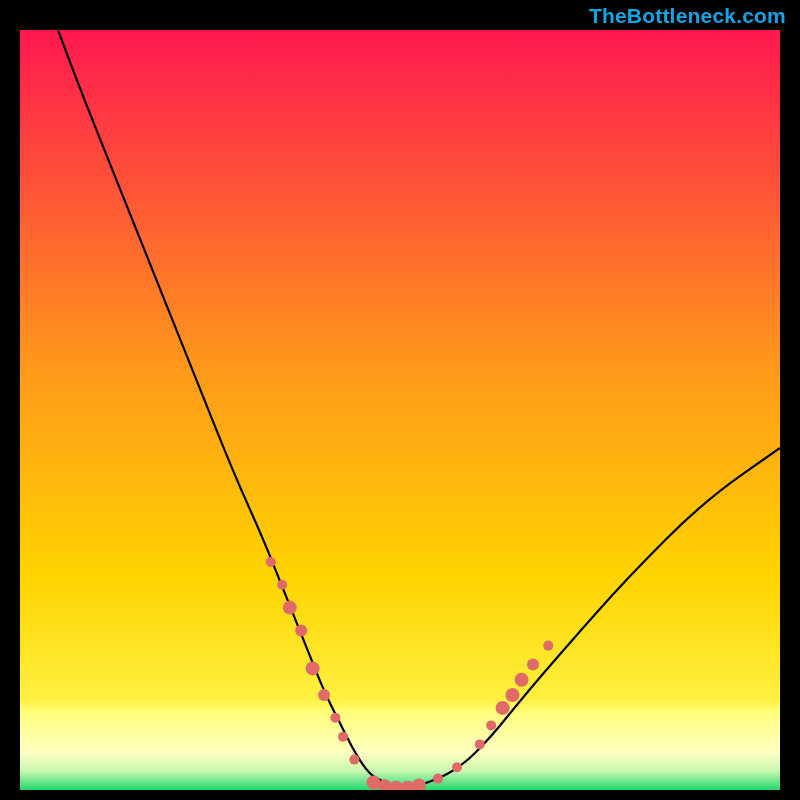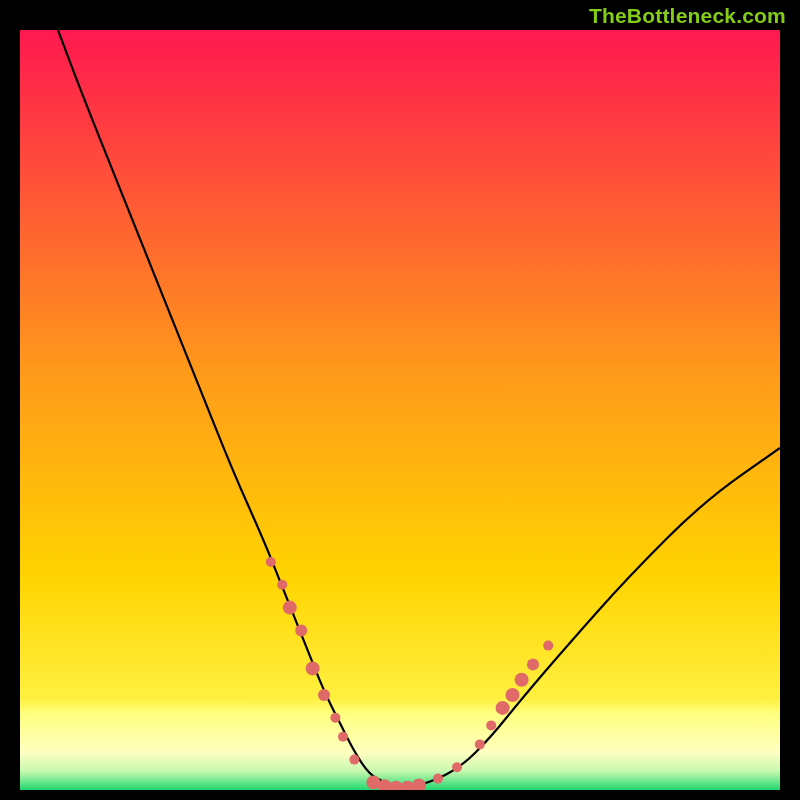--- a/index.html
+++ b/index.html
@@ -18,21 +18,21 @@
     height: 760px;
     background: #000;
   }
   .watermark {
     position: absolute;
     top: 4px;
     right: 14px;
     font-family: Arial, Helvetica, sans-serif;
     font-size: 21px;
     font-weight: 600;
-    color: #84cc16;
+    color: #0ea5e9;
     letter-spacing: 0.2px;
     z-index: 10;
   }
   svg {
     display: block;
   }
 </style>
 </head>
 <body>
 

